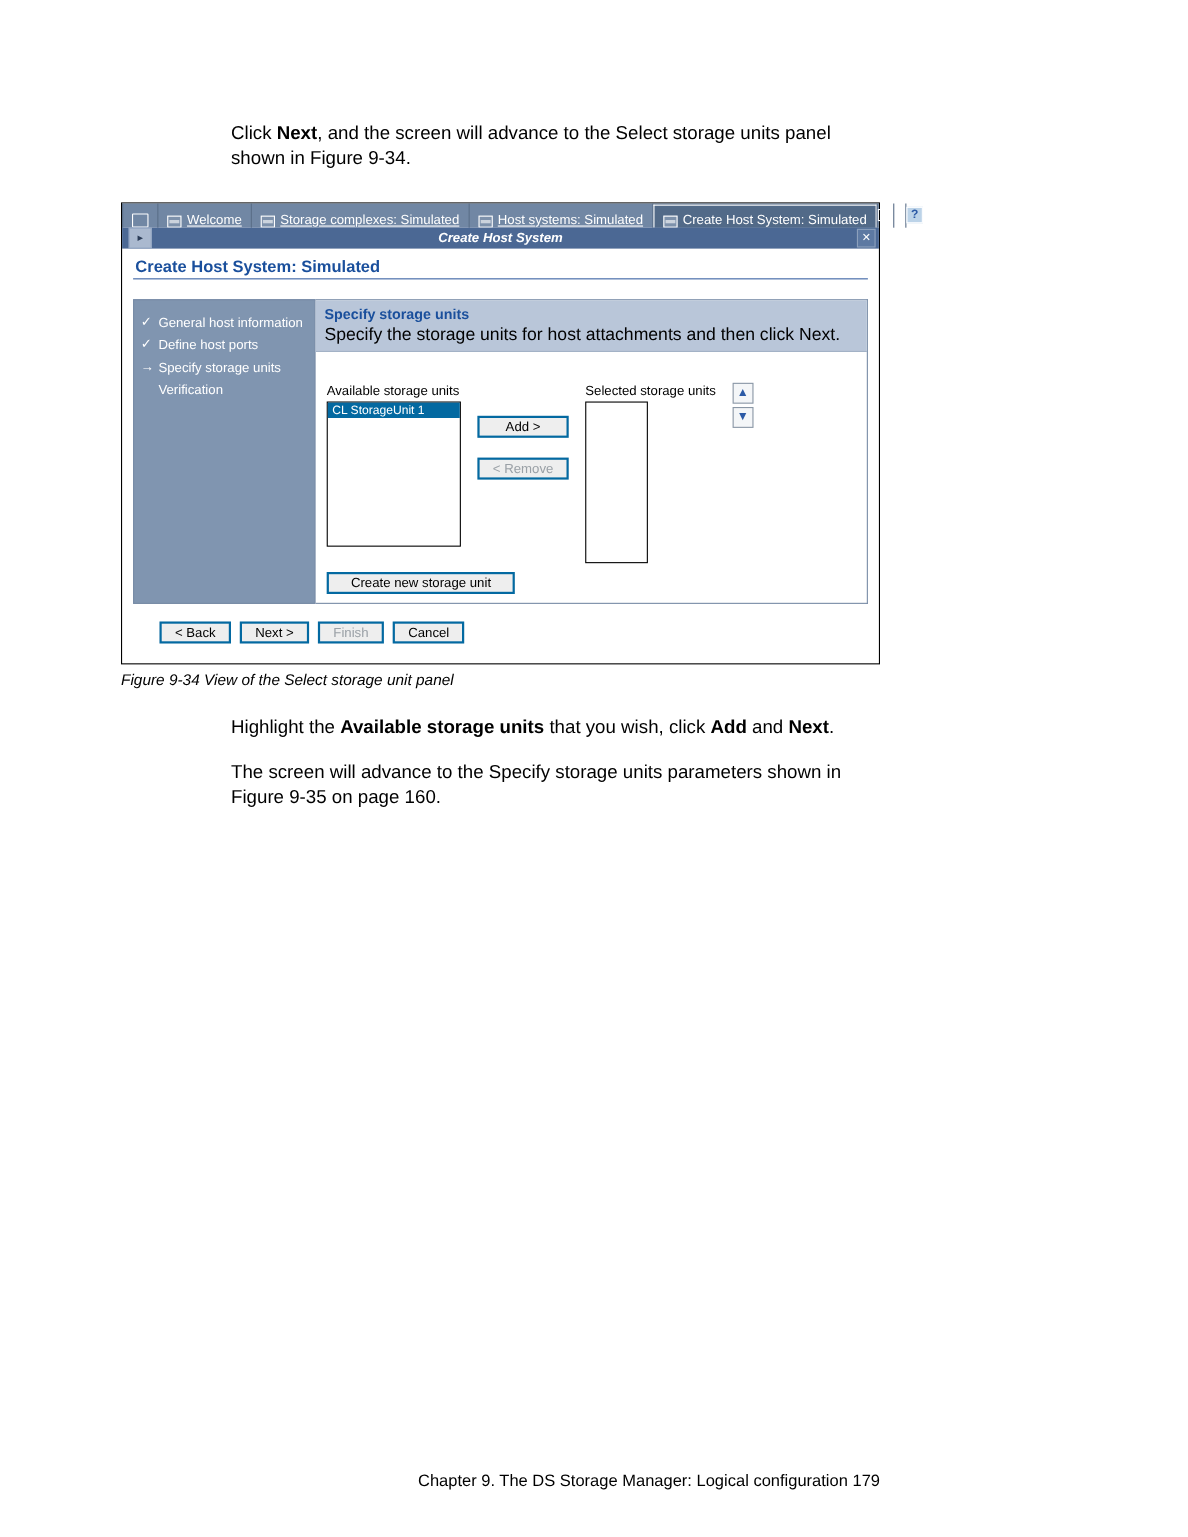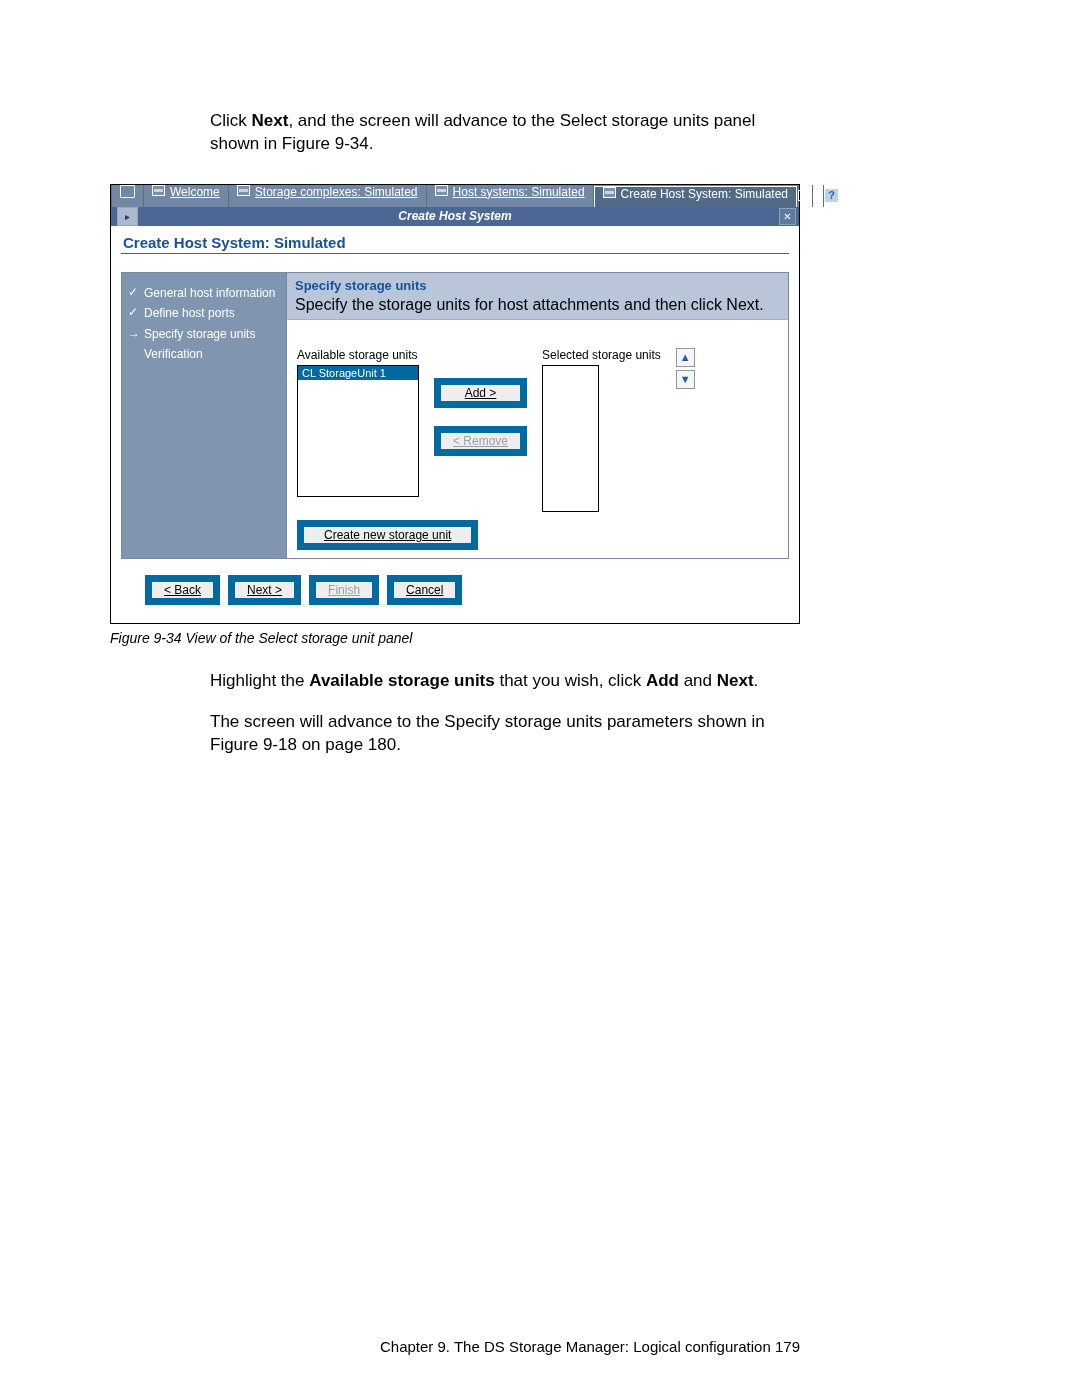--- a/index.html
+++ b/index.html
@@ -33,21 +33,21 @@
   .tabbar {
     display: flex;
     align-items: stretch;
     background: #7187a4;
     height: 22px;
     color: #fff;
     font-size: 12px;
   }
   .tabbar .tab {
     display: flex;
-    align-items: flex-start;
+    align-items: flex-end;
     padding: 0 8px;
     border-right: 1px solid #5a6e88;
     white-space: nowrap;
     gap: 5px;
   }
   .tabbar .tab.first {
     padding: 0 8px;
     border-left: 1px solid #5a6e88;
   }
   .tabbar .tab.link span.text { text-decoration: underline; }
@@ -155,22 +155,22 @@
     border: 1px solid #000; width: 120px; height: 130px; background: #fff;
     font-size: 11px;
   }
   .listbox .opt { padding: 1px 4px; }
   .listbox .opt.sel { background: #0369a1; color: #fff; }
   .listbox.small { width: 55px; height: 145px; }
   .midbtns {
     display: flex; flex-direction: column; gap: 18px; padding-top: 30px;
   }
   .btn {
-    font-size: 12px; padding: 1px 12px; background: #eee; border: 7px solid #0369a1;
-    cursor: default; color: #000; text-decoration: underline;
+    font-size: 12px; padding: 1px 12px; background: #eee; border: 2px solid #0369a1;
+    cursor: default; color: #000;
   }
   .btn.disabled { color: #9aa0a6; }
   .sortbtns { display: flex; flex-direction: column; gap: 3px; padding-top: 0; }
   .sortbtns .sq {
     width: 17px; height: 17px; border: 1px solid #8a97a6; background: #f4f6f8;
     display: flex; align-items: center; justify-content: center; font-size: 11px;
     color: #2c5aa6;
   }
   .panel-bottom { margin-top: auto; padding-top: 8px; }
   .wizard-buttons {
@@ -303,20 +303,20 @@
       </div>
     </div>
   </div>
 
   <div class="caption">Figure 9-34   View of the Select storage unit panel</div>
 
   <p class="body-text">
     <span>Highlight the </span><b>Available storage units</b><span> that you wish, click </span><b>Add</b><span> and </span><b>Next</b><span>.</span>
   </p>
 
-  <p class="body-text">The screen will advance to the Specify storage units parameters shown in Figure 9-18 on page 180.</p>
+  <p class="body-text">The screen will advance to the Specify storage units parameters shown in Figure 9-35 on page 160.</p>
 
   <div class="footer">
     <span>Chapter 9. The DS Storage Manager: Logical configuration</span>
     <span class="pg">179</span>
   </div>
 
 </div>
 
 </body></html>

